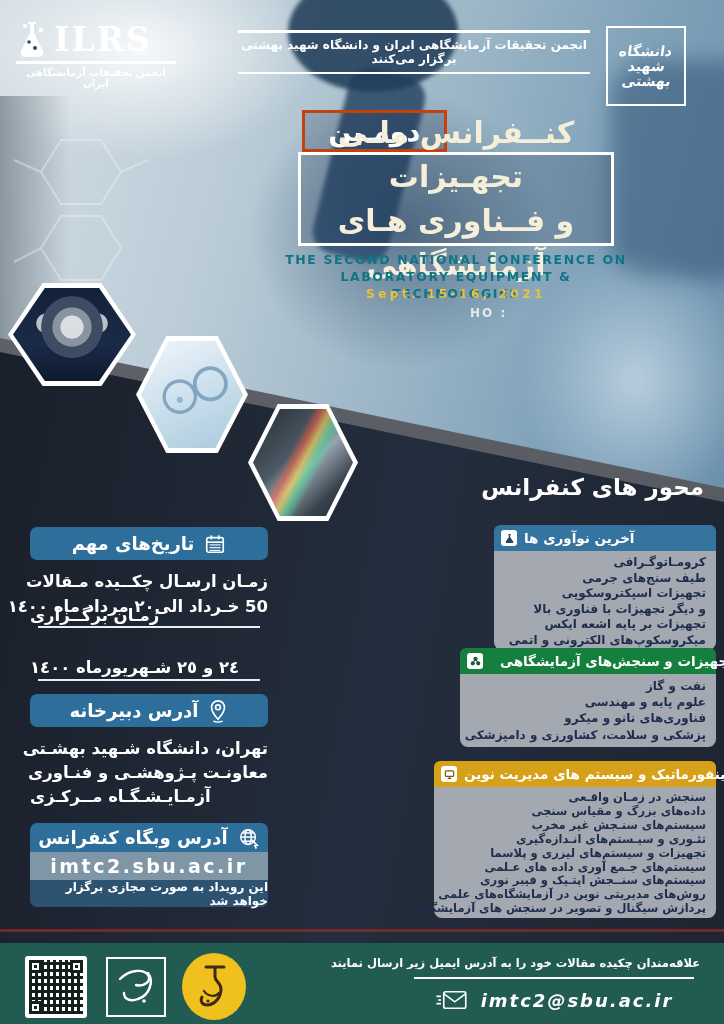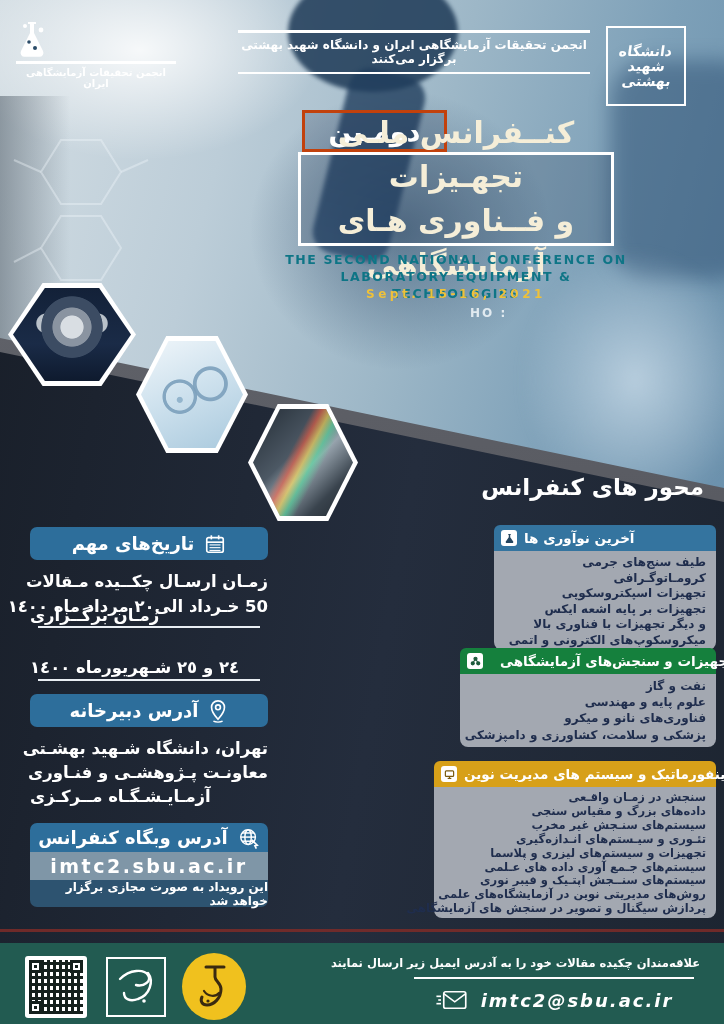--- a/index.html
+++ b/index.html
@@ -164,20 +164,21 @@
 
   <div class="abs ilrs">
     <div class="ilrs-row">
       <svg width="32" height="38" viewBox="0 0 32 38">
         <path d="M12 2 h8 v2 h-2 v9 l9 18 a4 4 0 0 1 -3.6 5.8 H8.6 A4 4 0 0 1 5 31 l9-18 V4 h-2 z" fill="#fff"></path>
         <circle cx="9" cy="6" r="2" fill="#fff"></circle>
           <circle cx="25" cy="10" r="2.4" fill="#fff"></circle>
         <circle cx="13" cy="22" r="1.8" fill="#2b4c68"></circle>
           <circle cx="19" cy="28" r="2" fill="#2b4c68"></circle>
       </svg>
+      <span class="ilrs-acronym">ILRS</span>
     </div>
     <div class="ilrs-rule"></div>
     <div class="ilrs-sub">انجمن تحقیقات آزمایشگاهی ایران</div>
   </div>
 
   <div class="abs orgline">
     <div class="rule"></div>
     <div class="txt">انجمن تحقیقات آزمایشگاهی ایران و دانشگاه شهید بهشتی برگزار می‌کنند</div>
     <div class="rule"></div>
   </div>
@@ -213,25 +214,25 @@
 
   <div class="card-header c1h">
     <span class="chip">
       <svg width="11" height="11" viewBox="0 0 12 12">
           <path d="M4.5 1h3v1h-.7v2.6L10 9.2A1.2 1.2 0 0 1 8.9 11H3.1A1.2 1.2 0 0 1 2 9.2L5.2 4.6V2h-.7z" fill="#24455f"></path>
         </svg>
     </span>
     <span class="ttl">آخرین نوآوری ها</span>
   </div>
   <div class="card-body c1b">
+    <div>کرومـاتوگـرافی</div>
     <div>طیف سنج‌های جرمی</div>
-    <div>کرومـاتوگـرافی</div>
     <div>تجهیزات اسپکتروسکوپی</div>
+    <div>و دیگر تجهیزات با فناوری بالا</div>
     <div>تجهیزات بر پایه اشعه ایکس</div>
-    <div>و دیگر تجهیزات با فناوری بالا</div>
     <div>میکروسکوپ‌های الکترونی و اتمی</div>
   </div>
 
   <div class="card-header c2h">
     <span class="chip">
       <svg width="11" height="11" viewBox="0 0 12 12">
           <g stroke="#1d5b3c" stroke-width="1.2" fill="#1d5b3c">
             <line x1="3" y1="8" x2="6" y2="3"></line>
             <line x1="6" y1="3" x2="9" y2="8"></line>
             <circle cx="3" cy="8" r="1.7"></circle>

